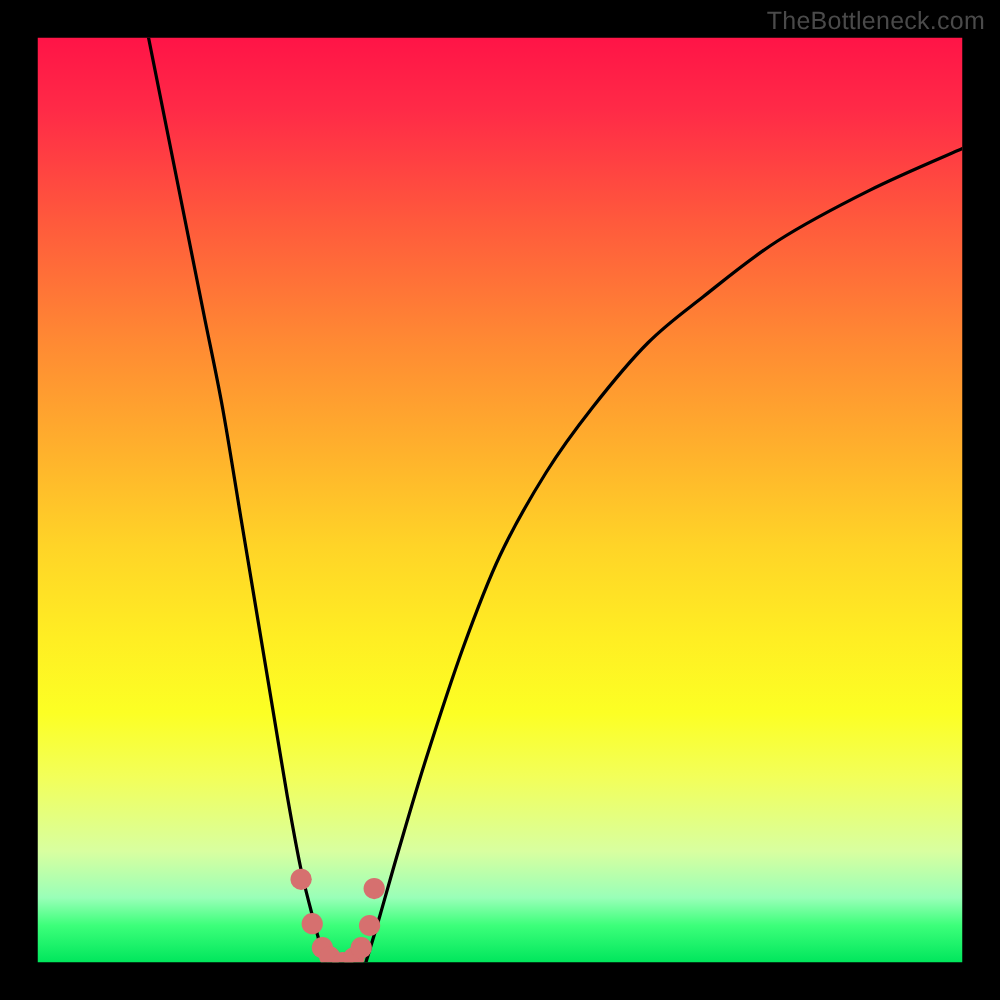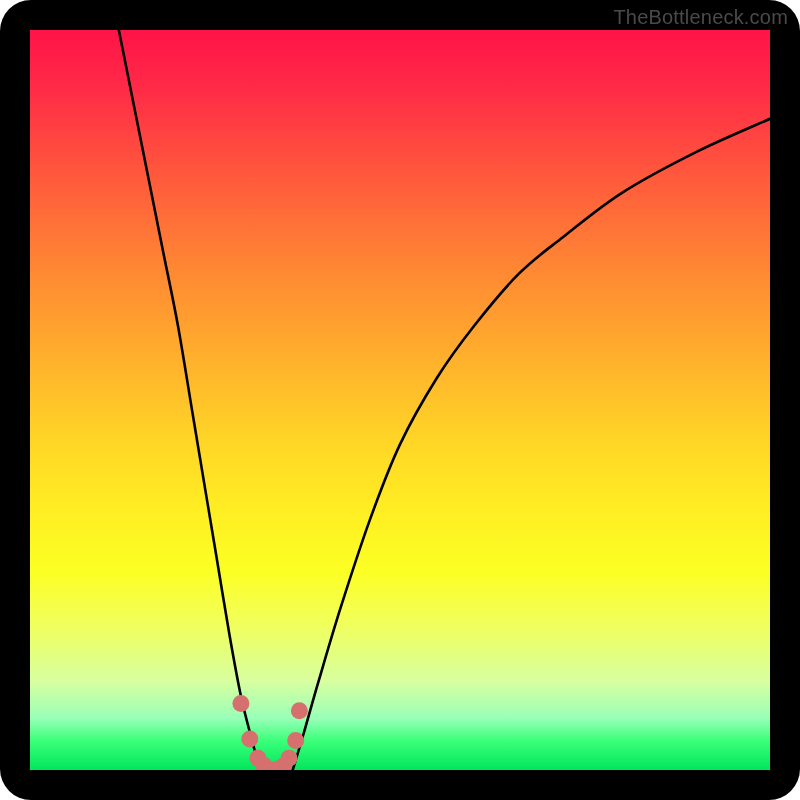--- a/index.html
+++ b/index.html
@@ -8,21 +8,20 @@
     width: 800px;
     height: 800px;
     overflow: hidden;
     font-family: Arial, Helvetica, sans-serif;
   }
   .frame {
     position: relative;
     width: 800px;
     height: 800px;
     background: #000000;
-    border-radius: 31px;
   }
   .plot-area {
     position: absolute;
     left: 30px;
     top: 30px;
     width: 740px;
     height: 740px;
     overflow: hidden;
   }
   .gradient-bg {

